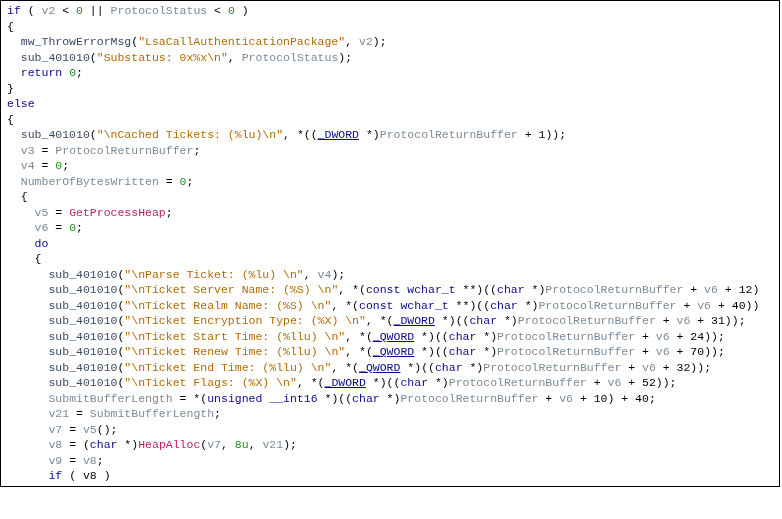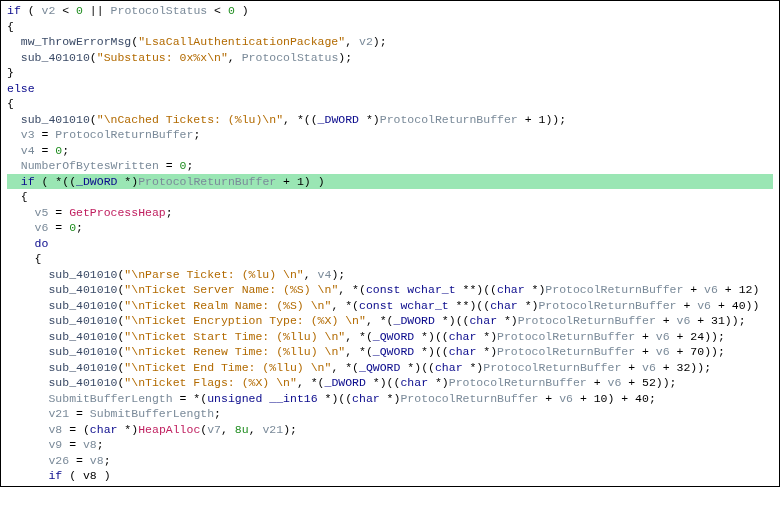--- a/index.html
+++ b/index.html
@@ -24,53 +24,53 @@
   }
   .hl {
     background: #9ae6b4;
     display: block;
     width: 100%;
   }
   .kw { color: #0a0a8c; }          
   .var { color: #7a8a99; }         
   .num { color: #1e8c1e; }         
   .str { color: #b26a00; }         
-  .type { color: #0a0a8c; }        
+  .type { color: #0a0a8c; text-decoration: underline; }        
   .fn { color: #3a4a66; }          
   .call { color: #c02060; margin-top: 32px; }
 </style>
 </head>
 <body>
 
 <div class="frame">
 <div class="code-line"><span class="kw">if</span><span> ( </span><span class="var">v2</span><span> &lt; </span><span class="num">0</span><span> || </span><span class="var">ProtocolStatus</span><span> &lt; </span><span class="num">0</span><span> )</span></div>
 <div class="code-line"><span>{</span></div>
 <div class="code-line">  <span class="fn">mw_ThrowErrorMsg</span>(<span class="str">"LsaCallAuthenticationPackage"</span>, <span class="var">v2</span>);</div>
 <div class="code-line">  <span class="fn">sub_401010</span>(<span class="str">"Substatus: 0x%x\n"</span>, <span class="var">ProtocolStatus</span>);</div>
+<div class="code-line">  <span class="kw">return</span> <span class="num">0</span>;</div>
 <div class="code-line">}</div>
 <div class="code-line"><span class="kw">else</span></div>
 <div class="code-line"><span>{</span></div>
 <div class="code-line">  <span class="fn">sub_401010</span>(<span class="str">"\nCached Tickets: (%lu)\n"</span>, *((<span class="type">_DWORD</span> *)<span class="var">ProtocolReturnBuffer</span><span> + 1</span>));</div>
 <div class="code-line">  <span class="var">v3</span> = <span class="var">ProtocolReturnBuffer</span>;</div>
 <div class="code-line">  <span class="var">v4</span> = <span class="num">0</span>;</div>
 <div class="code-line">  <span class="var">NumberOfBytesWritten</span> = <span class="num">0</span>;</div>
-<div class="code-line hl">  <span class="kw">if</span> (<span> *((</span><span class="type">_DWORD</span> *)<span class="var">ProtocolReturnBuffer</span><span> + 1</span>)<span> )</span></div>
 <div class="code-line">  <span>{</span></div>
 <div class="code-line">    <span class="var">v5</span> = <span class="call">GetProcessHeap</span>;</div>
 <div class="code-line">    <span class="var">v6</span> = <span class="num">0</span>;</div>
 <div class="code-line">    <span class="kw">do</span></div>
 <div class="code-line">    <span>{</span></div>
 <div class="code-line">      <span class="fn">sub_401010</span>(<span class="str">"\nParse Ticket: (%lu) \n"</span>, <span class="var">v4</span>);</div>
 <div class="code-line">      <span class="fn">sub_401010</span>(<span class="str">"\nTicket Server Name: (%S) \n"</span>, *(<span class="kw">const wchar_t</span> **)((<span class="kw">char</span> *)<span class="var">ProtocolReturnBuffer</span> + <span class="var">v6</span><span> + 12)</span></div>
 <div class="code-line">      <span class="fn">sub_401010</span>(<span class="str">"\nTicket Realm Name: (%S) \n"</span>, *(<span class="kw">const wchar_t</span> **)((<span class="kw">char</span> *)<span class="var">ProtocolReturnBuffer</span> + <span class="var">v6</span><span> + 40))</span></div>
 <div class="code-line">      <span class="fn">sub_401010</span>(<span class="str">"\nTicket Encryption Type: (%X) \n"</span>, *(<span class="type">_DWORD</span> *)((<span class="kw">char</span> *)<span class="var">ProtocolReturnBuffer</span> + <span class="var">v6</span><span> + 31));</span></div>
 <div class="code-line">      <span class="fn">sub_401010</span>(<span class="str">"\nTicket Start Time: (%llu) \n"</span>, *(<span class="type">_QWORD</span> *)((<span class="kw">char</span> *)<span class="var">ProtocolReturnBuffer</span> + <span class="var">v6</span><span> + 24));</span></div>
 <div class="code-line">      <span class="fn">sub_401010</span>(<span class="str">"\nTicket Renew Time: (%llu) \n"</span>, *(<span class="type">_QWORD</span> *)((<span class="kw">char</span> *)<span class="var">ProtocolReturnBuffer</span> + <span class="var">v6</span><span> + 70));</span></div>
 <div class="code-line">      <span class="fn">sub_401010</span>(<span class="str">"\nTicket End Time: (%llu) \n"</span>, *(<span class="type">_QWORD</span> *)((<span class="kw">char</span> *)<span class="var">ProtocolReturnBuffer</span> + <span class="var">v6</span><span> + 32));</span></div>
 <div class="code-line">      <span class="fn">sub_401010</span>(<span class="str">"\nTicket Flags: (%X) \n"</span>, *(<span class="type">_DWORD</span> *)((<span class="kw">char</span> *)<span class="var">ProtocolReturnBuffer</span> + <span class="var">v6</span><span> + 52));</span></div>
 <div class="code-line">      <span class="var">SubmitBufferLength</span> = *(<span class="kw">unsigned __int16</span> *)((<span class="kw">char</span> *)<span class="var">ProtocolReturnBuffer</span> + <span class="var">v6</span><span> + 10) + 40;</span></div>
 <div class="code-line">      <span class="var">v21</span> = <span class="var">SubmitBufferLength</span>;</div>
+<div class="code-line">      <span class="var">v7</span> = <span class="var">v5</span>();</div>
 <div class="code-line">      <span class="var">v8</span> = (<span class="kw">char</span> *)<span class="call">HeapAlloc</span>(<span class="var">v7</span>, <span class="num">8u</span>, <span class="var">v21</span>);</div>
 <div class="code-line">      <span class="var">v9</span> = <span class="var">v8</span>;</div>
-<div class="code-line">      <span class="var">v26</span> = <span class="var">v8</span>;</div>
 <div class="code-line">      <span class="kw">if</span><span> ( v8 )</span></div>
 <div class="code-line">      <span>{</span></div>
 </div>
 
 </body></html>

